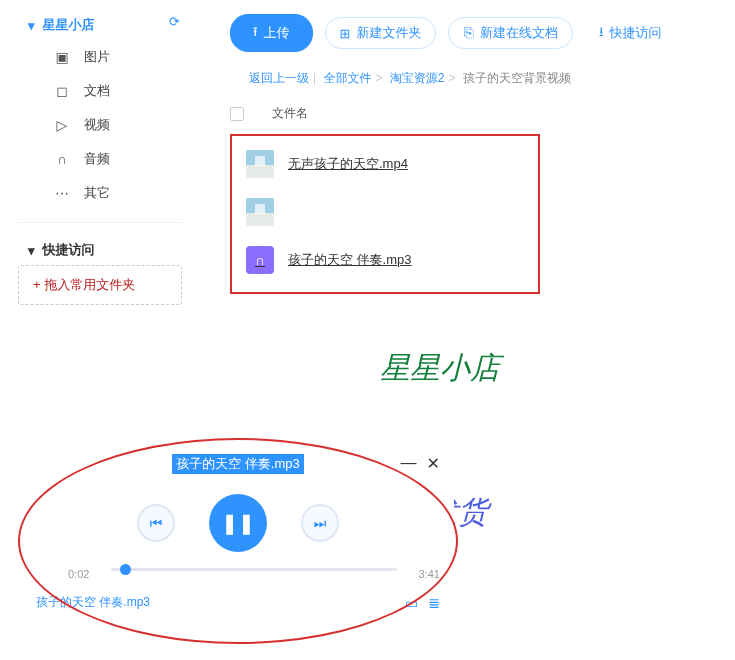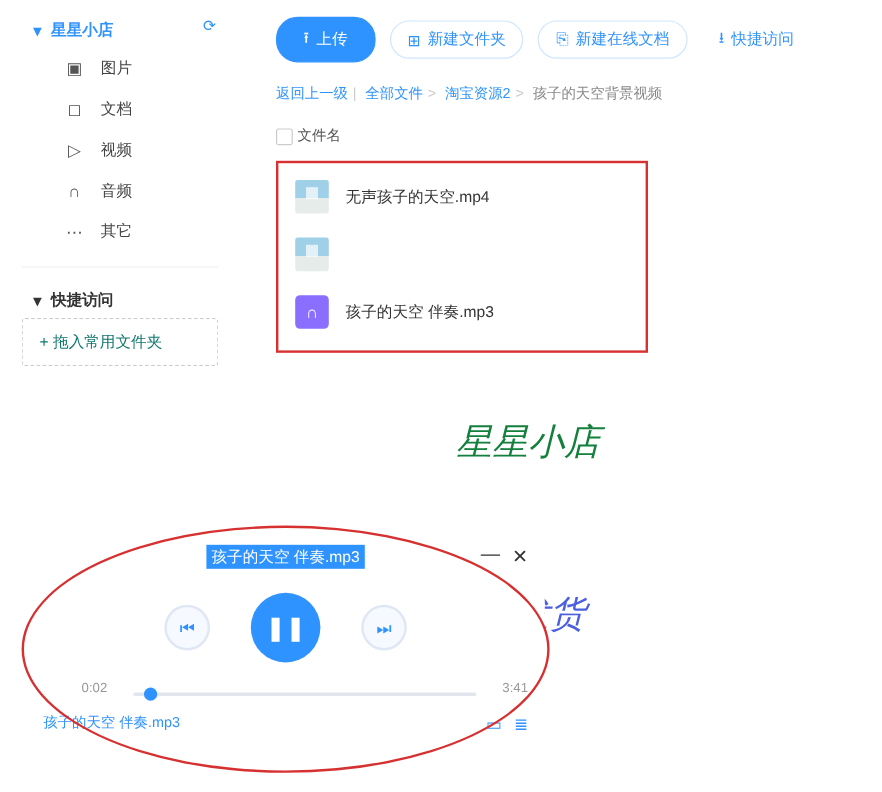--- a/index.html
+++ b/index.html
@@ -6,34 +6,34 @@
 body { font-family: "Microsoft YaHei", Arial, sans-serif; font-size: 13px; color: #333; background: #fff; width: 735px; height: 660px; position: relative; overflow: hidden; }
 
 
 .sidebar { position: absolute; left: 0; top: 0; width: 200px; padding: 10px 18px; }
 .sidebar-block { border-bottom: 1px solid #eef0f2; padding-bottom: 12px; margin-bottom: 12px; }
 .sidebar-title { display: flex; align-items: center; gap: 8px; padding: 6px 10px; color: #2f93ff; font-weight: 600; cursor: pointer; }
 .sidebar-item { display: flex; align-items: center; gap: 14px; padding: 8px 16px 8px 36px; color: #444; cursor: pointer; }
 .sidebar-item .ic { width: 16px; text-align: center; font-size: 14px; color: #555; }
 .sidebar-plain { padding: 8px 16px 8px 36px; color: #444; cursor: pointer; }
 .refresh-ic { position: absolute; right: 20px; top: 14px; color: #2f93ff; cursor: pointer; }
-.drop-target { border: 1px dashed #ccc; border-radius: 3px; color: #0f766e; padding: 10px 14px; font-size: 13px; cursor: pointer; }
+.drop-target { border: 1px dashed #ccc; border-radius: 3px; color: #b91c1c; padding: 10px 14px; font-size: 13px; cursor: pointer; }
 
 
 .main { position: absolute; left: 220px; top: 0; right: 0; padding: 10px 0 0 10px; }
 .toolbar { display: flex; gap: 12px; align-items: center; padding: 4px 0 14px; }
 .btn-pill { background: #2f93ff; color: #fff; border-radius: 18px; padding: 7px 22px; font-size: 13px; display: inline-flex; align-items: center; gap: 6px; border: 1px solid #2f93ff; cursor: pointer; }
 .btn-out { background: #fff; color: #2f93ff; border: 1px solid #cfe6ff; border-radius: 18px; padding: 6px 14px; font-size: 13px; display: inline-flex; align-items: center; gap: 6px; cursor: pointer; }
-.crumbs { font-size: 12px; color: #2f93ff; padding: 4px 0 10px; }
+.crumbs { font-size: 12px; color: #2f93ff; padding: 4px 0 10px; margin-left: 19px; }
 .crumbs span { color: #2f93ff; cursor: pointer; }
 .crumbs .sep { color: #ccc; padding: 0 4px; }
 .crumbs .cur { color: #888; cursor: default; }
-.col-head { display: flex; align-items: center; gap: 4px; padding: 8px 0; color: #555; font-size: 12px; }
+.col-head { display: flex; align-items: center; gap: 28px; padding: 8px 0; color: #555; font-size: 12px; }
 .col-head .chk { width: 14px; height: 14px; border: 1px solid #ccc; border-radius: 2px; }
-.file-box { border: 2px solid #d73030; padding: 4px 10px 8px; margin-top: 4px; width: 310px; }
+.file-box { border: 2px solid #d73030; padding: 4px 10px 8px; margin-top: 4px; width: 310px; text-decoration: underline; }
 .file-row { display: flex; align-items: center; gap: 14px; padding: 10px 4px; cursor: pointer; }
 .thumb { width: 28px; height: 28px; background: linear-gradient(180deg,#9fd0e8 0 55%, #e6ece9 55% 100%); border-radius: 2px; position: relative; }
 .thumb::after { content: ""; position: absolute; left: 9px; top: 6px; width: 10px; height: 10px; background: #fff; opacity: .7; }
 .thumb-audio { width: 28px; height: 28px; background: #8a6fff; border-radius: 4px; display: flex; align-items: center; justify-content: center; color: #fff; font-size: 14px; }
 .file-row .fname { color: #333; font-size: 13px; }
 
 
 .wm1 { position: absolute; left: 380px; top: 348px; font-size: 30px; font-family: KaiTi, serif; color: #15803d; font-style: italic; pointer-events: none; }
 .wm2 { position: absolute; left: 368px; top: 492px; font-size: 30px; font-family: KaiTi, serif; color: #4b5fe0; font-style: italic; pointer-events: none; }
 
@@ -41,21 +41,21 @@
 .player-wrap { position: absolute; left: 18px; top: 438px; width: 440px; height: 206px; }
 .ellipse { position: absolute; inset: 0; border: 2px solid #d73030; border-radius: 50%; width: 440px; height: 206px; pointer-events: none; }
 .player { position: absolute; left: 4px; top: 8px; width: 432px; height: 190px; background: #fff; padding: 8px 14px; }
 .player-top { display: flex; justify-content: center; align-items: center; position: relative; }
 .player-title { background: #2f93ff; color: #fff; padding: 1px 4px; font-size: 13px; }
 .win-ctl { position: absolute; right: 0; top: 0; display: flex; gap: 10px; color: #333; font-size: 16px; }
 .win-ctl span { cursor: pointer; }
 .controls { display: flex; justify-content: center; align-items: center; gap: 34px; margin: 20px 0 16px; }
 .cbtn { width: 38px; height: 38px; border: 2px solid #dfe7f5; border-radius: 50%; color: #2f93ff; display: flex; align-items: center; justify-content: center; cursor: pointer; font-size: 14px; background: #f6f9ff; }
 .cbtn.big { width: 58px; height: 58px; background: #2f93ff; color: #fff; border: none; font-size: 20px; }
-.timebar { display: flex; align-items: flex-end; gap: 22px; font-size: 11px; color: #999; padding-left: 32px; }
+.timebar { display: flex; align-items: flex-start; gap: 22px; font-size: 11px; color: #999; padding-left: 32px; }
 .track { flex: 1; height: 3px; background: #e2e6ec; border-radius: 2px; position: relative; }
 .knob { position: absolute; left: 3%; top: -4px; width: 11px; height: 11px; background: #2f93ff; border-radius: 50%; }
 .player-foot { display: flex; justify-content: space-between; align-items: center; margin-top: 14px; }
 .player-foot .fname { color: #2f93ff; font-size: 12px; cursor: pointer; }
 .player-foot .ric { color: #2f93ff; display: flex; gap: 10px; font-size: 14px; }
 </style>
 </head>
 <body>
 
 <div class="sidebar">

